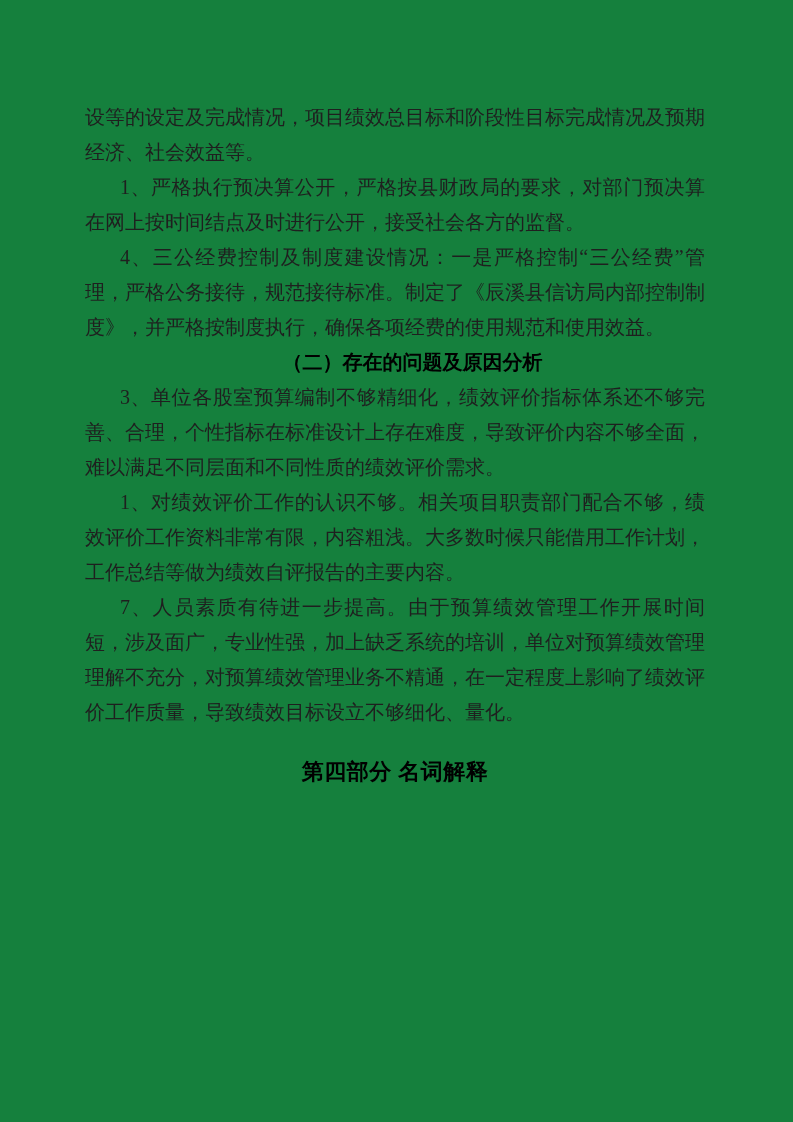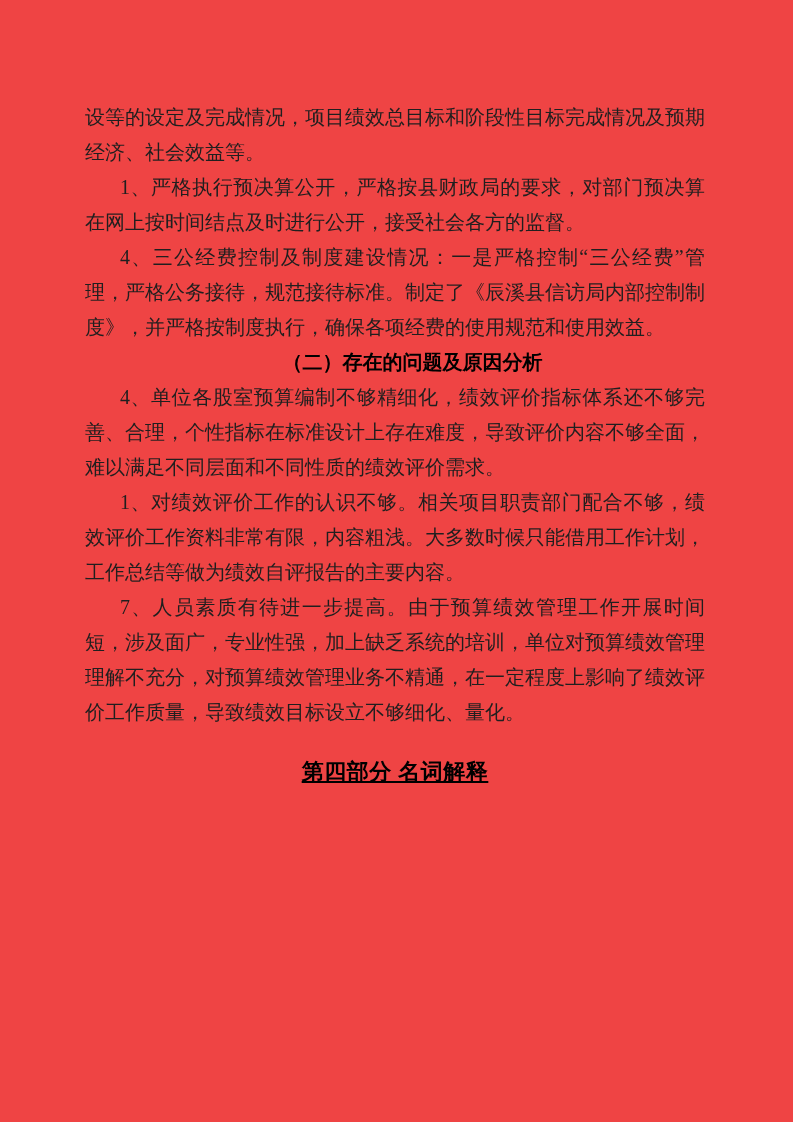--- a/index.html
+++ b/index.html
@@ -4,21 +4,21 @@
 <style>
   html, body {
     margin: 0;
     padding: 0;
     background: #ffffff;
   }
   .page {
     position: relative;
     width: 793px;
     height: 1122px;
-    background: #ef4444;
+    background: #15803d;
     overflow: hidden;
     font-family: "Liberation Serif", "DejaVu Serif", serif;
     color: #1f1f1f;
   }
   .content {
     position: absolute;
     left: 85px;
     top: 100px;
     width: 620px;
   }
@@ -41,39 +41,38 @@
   }
   .final-heading {
     margin: 24px 0 0 0;
     font-family: "Liberation Sans", "DejaVu Sans", sans-serif;
     font-weight: bold;
     font-size: 22px;
     line-height: 35px;
     text-align: center;
     color: #000000;
     letter-spacing: 0.5px;
-    text-decoration: underline;
   }
 </style>
 </head>
 <body>
 
 <div class="page">
   <div class="content">
 
     <p class="para no-indent">设等的设定及完成情况，项目绩效总目标和阶段性目标完成情况及预期经济、社会效益等。</p>
 
     <p class="para">1、严格执行预决算公开，严格按县财政局的要求，对部门预决算在网上按时间结点及时进行公开，接受社会各方的监督。</p>
 
 
     <p class="para">4、三公经费控制及制度建设情况：一是严格控制“三公经费”管理，严格公务接待，规范接待标准。制定了《辰溪县信访局内部控制制度》，并严格按制度执行，确保各项经费的使用规范和使用效益。</p>
 
     <p class="para subheading">（二）存在的问题及原因分析</p>
 
-    <p class="para">4、单位各股室预算编制不够精细化，绩效评价指标体系还不够完善、合理，个性指标在标准设计上存在难度，导致评价内容不够全面，难以满足不同层面和不同性质的绩效评价需求。</p>
+    <p class="para">3、单位各股室预算编制不够精细化，绩效评价指标体系还不够完善、合理，个性指标在标准设计上存在难度，导致评价内容不够全面，难以满足不同层面和不同性质的绩效评价需求。</p>
 
 
     <p class="para">1、对绩效评价工作的认识不够。相关项目职责部门配合不够，绩效评价工作资料非常有限，内容粗浅。大多数时候只能借用工作计划，工作总结等做为绩效自评报告的主要内容。</p>
 
     <p class="para">7、人员素质有待进一步提高。由于预算绩效管理工作开展时间短，涉及面广，专业性强，加上缺乏系统的培训，单位对预算绩效管理理解不充分，对预算绩效管理业务不精通，在一定程度上影响了绩效评价工作质量，导致绩效目标设立不够细化、量化。</p>
 
     <h1 class="final-heading">第四部分 名词解释</h1>
 
   </div>
 </div>

